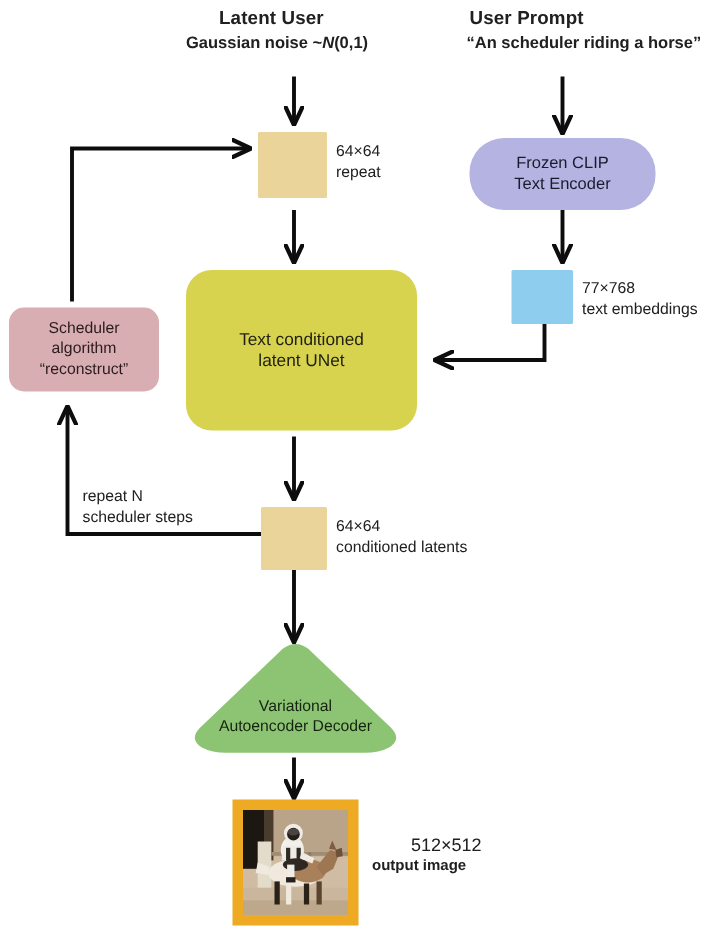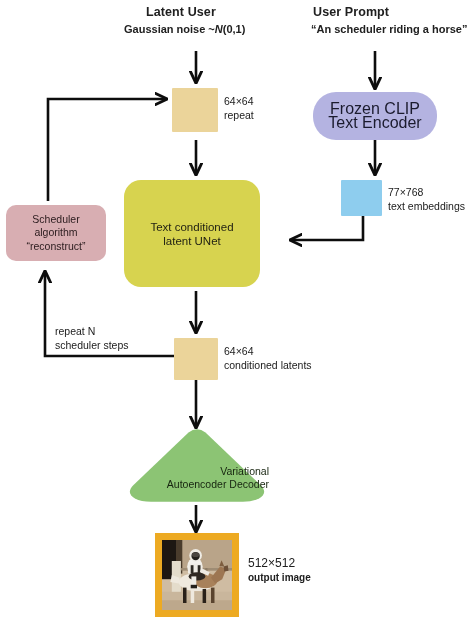--- a/index.html
+++ b/index.html
@@ -54,41 +54,41 @@
   .box {
     display: flex;
     align-items: center;
     justify-content: center;
     text-align: center;
     line-height: 14px;
     box-sizing: border-box;
   }
   .box-clip {
     border-radius: 23px;
-    font-size: 16px;
+    font-size: 11px;
     color: #1b1b2e;
   }
   .box-unet {
     border-radius: 17px;
     font-size: 11.5px;
     color: #1f1f12;
   }
   .box-sched {
     border-radius: 10px;
     font-size: 10.5px;
     color: #2a1b1d;
     line-height: 13.5px;
   }
   .tri-wrap {
     position: absolute;
   }
   .tri-label {
     position: absolute;
     width: 100%;
-    text-align: right;
+    text-align: center;
     font-size: 10.5px;
     line-height: 13px;
     color: #16240f;
   }
 
   
   .out-frame {
     box-sizing: border-box;
     overflow: hidden;
   }
@@ -161,21 +161,21 @@
     <div>Text Encoder</div>
   </div>
 </div>
 
 <div class="abs swatch" id="n-emb" style="left: 341px; top: 180px; width: 41px; height: 36px; background: rgb(142, 205, 238);"></div>
 <div class="abs lbl" style="left:388px; top:186px;">
   <div>77×768</div>
   <div>text embeddings</div>
 </div>
 
-<div class="abs box box-unet" id="n-unet" style="left: 124px; top: 180px; width: 136px; height: 107px; background: rgb(215, 211, 79);">
+<div class="abs box box-unet" id="n-unet" style="left: 124px; top: 180px; width: 154px; height: 107px; background: rgb(215, 211, 79);">
   <div>
     <div>Text conditioned</div>
     <div>latent UNet</div>
   </div>
 </div>
 
 <div class="abs box box-sched" id="n-sched" style="left: 6px; top: 205px; width: 100px; height: 56px; background: rgb(216, 174, 178);">
   <div>
     <div>Scheduler</div>
     <div>algorithm</div>
@@ -251,15 +251,15 @@
     <circle cx="48" cy="23" r="6" fill="#23201c"></circle>
     <ellipse cx="48" cy="21" rx="5.4" ry="3.4" fill="#4a4540"></ellipse>
 
     <ellipse cx="50" cy="52" rx="12" ry="6" fill="#2f2822"></ellipse>
 
     <rect x="42" y="52" width="7" height="14" fill="#efece5"></rect>
     <rect x="41" y="64" width="9" height="5" fill="#24201b"></rect>
   </svg>
 </div>
 <div class="abs lbl" style="left:248px; top:557px;">
-  <div style="font-size:12px;">512×512</div>
+  <div style="font-size:12px;margin-left:26px;">512×512</div>
   <div class="b">output image</div>
 </div>
 
 </body></html>

